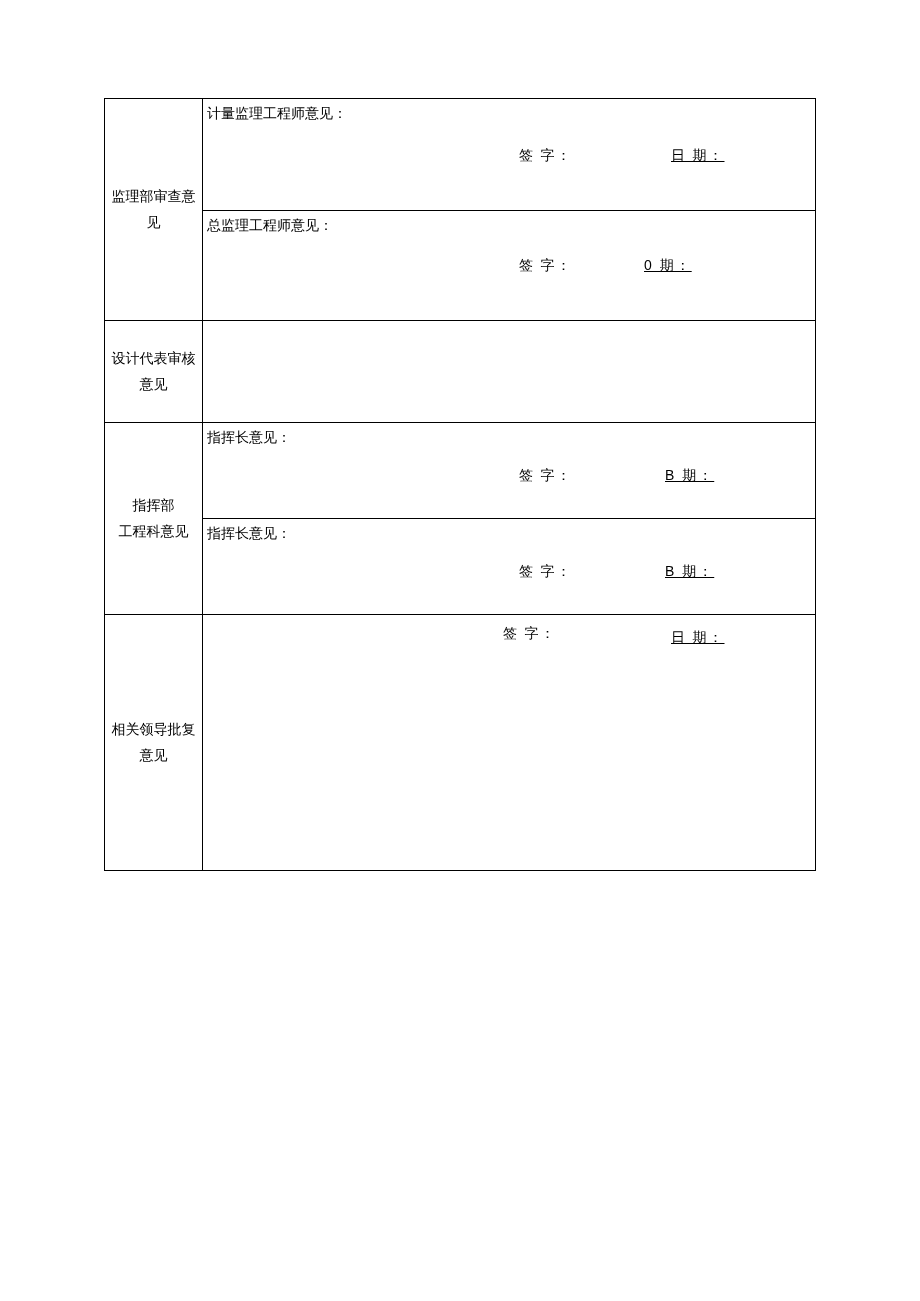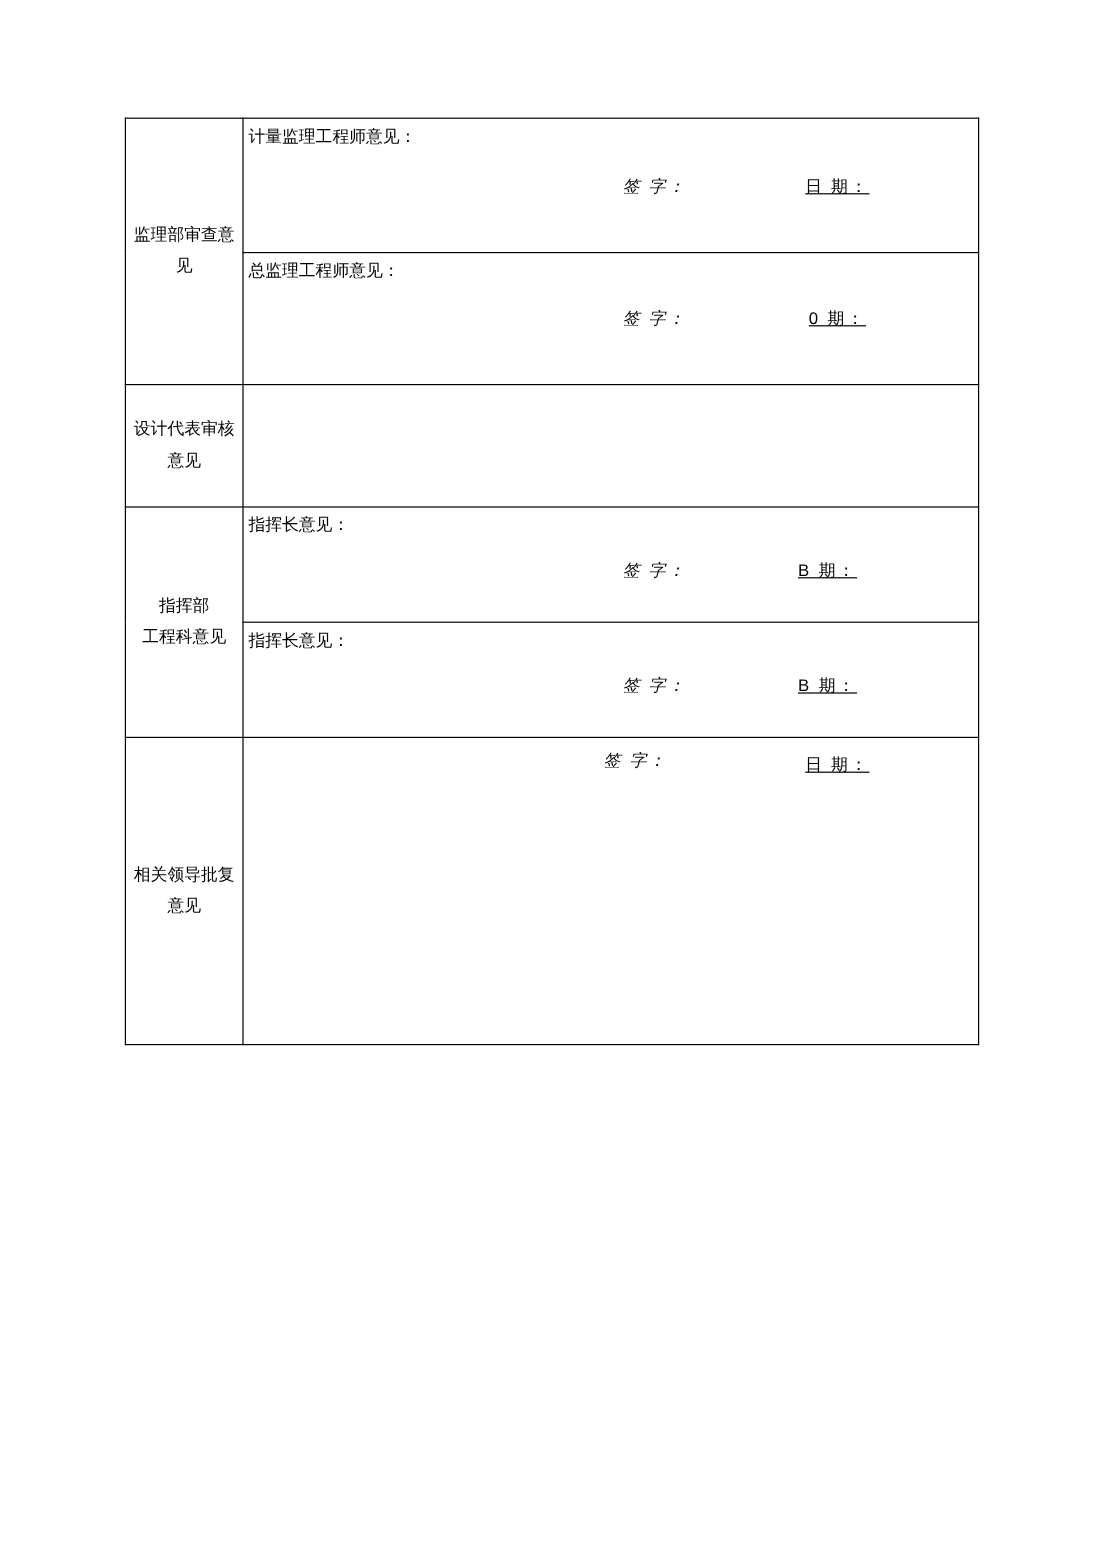--- a/index.html
+++ b/index.html
@@ -42,21 +42,20 @@
       padding: 8px 10px;
     }
     .opinion-title {
       position: absolute;
       top: 6px;
       left: 4px;
     }
     .sign-label {
       position: absolute;
       letter-spacing: 2px;
-      font-style: italic;
     }
     .date-label {
       position: absolute;
       letter-spacing: 2px;
       text-decoration: underline;
     }
     .row1 {
       height: 112px;
     }
     .row2 {
@@ -89,21 +88,21 @@
       <td class="content-cell row1">
         <span class="opinion-title" style="top:6px;left:4px;">计量监理工程师意见：</span>
         <span class="sign-label" style="top:48px;left:316px;">签  字：</span>
         <span class="date-label" style="top:48px;left:468px;">日  期：</span>
       </td>
     </tr>
     <tr>
       <td class="content-cell row2">
         <span class="opinion-title" style="top:6px;left:4px;">总监理工程师意见：</span>
         <span class="sign-label" style="top:46px;left:316px;">签 字：</span>
-        <span class="date-label" style="top:46px;left:471px;font-family:Arial,sans-serif;">0  期：</span>
+        <span class="date-label" style="top:46px;left:441px;font-family:Arial,sans-serif;">0  期：</span>
       </td>
     </tr>
     <tr>
       <td class="label-col row3">
         <span>设计代表审核意见</span>
       </td>
       <td class="content-cell row3"></td>
     </tr>
     <tr>
       <td class="label-col" rowspan="2">

